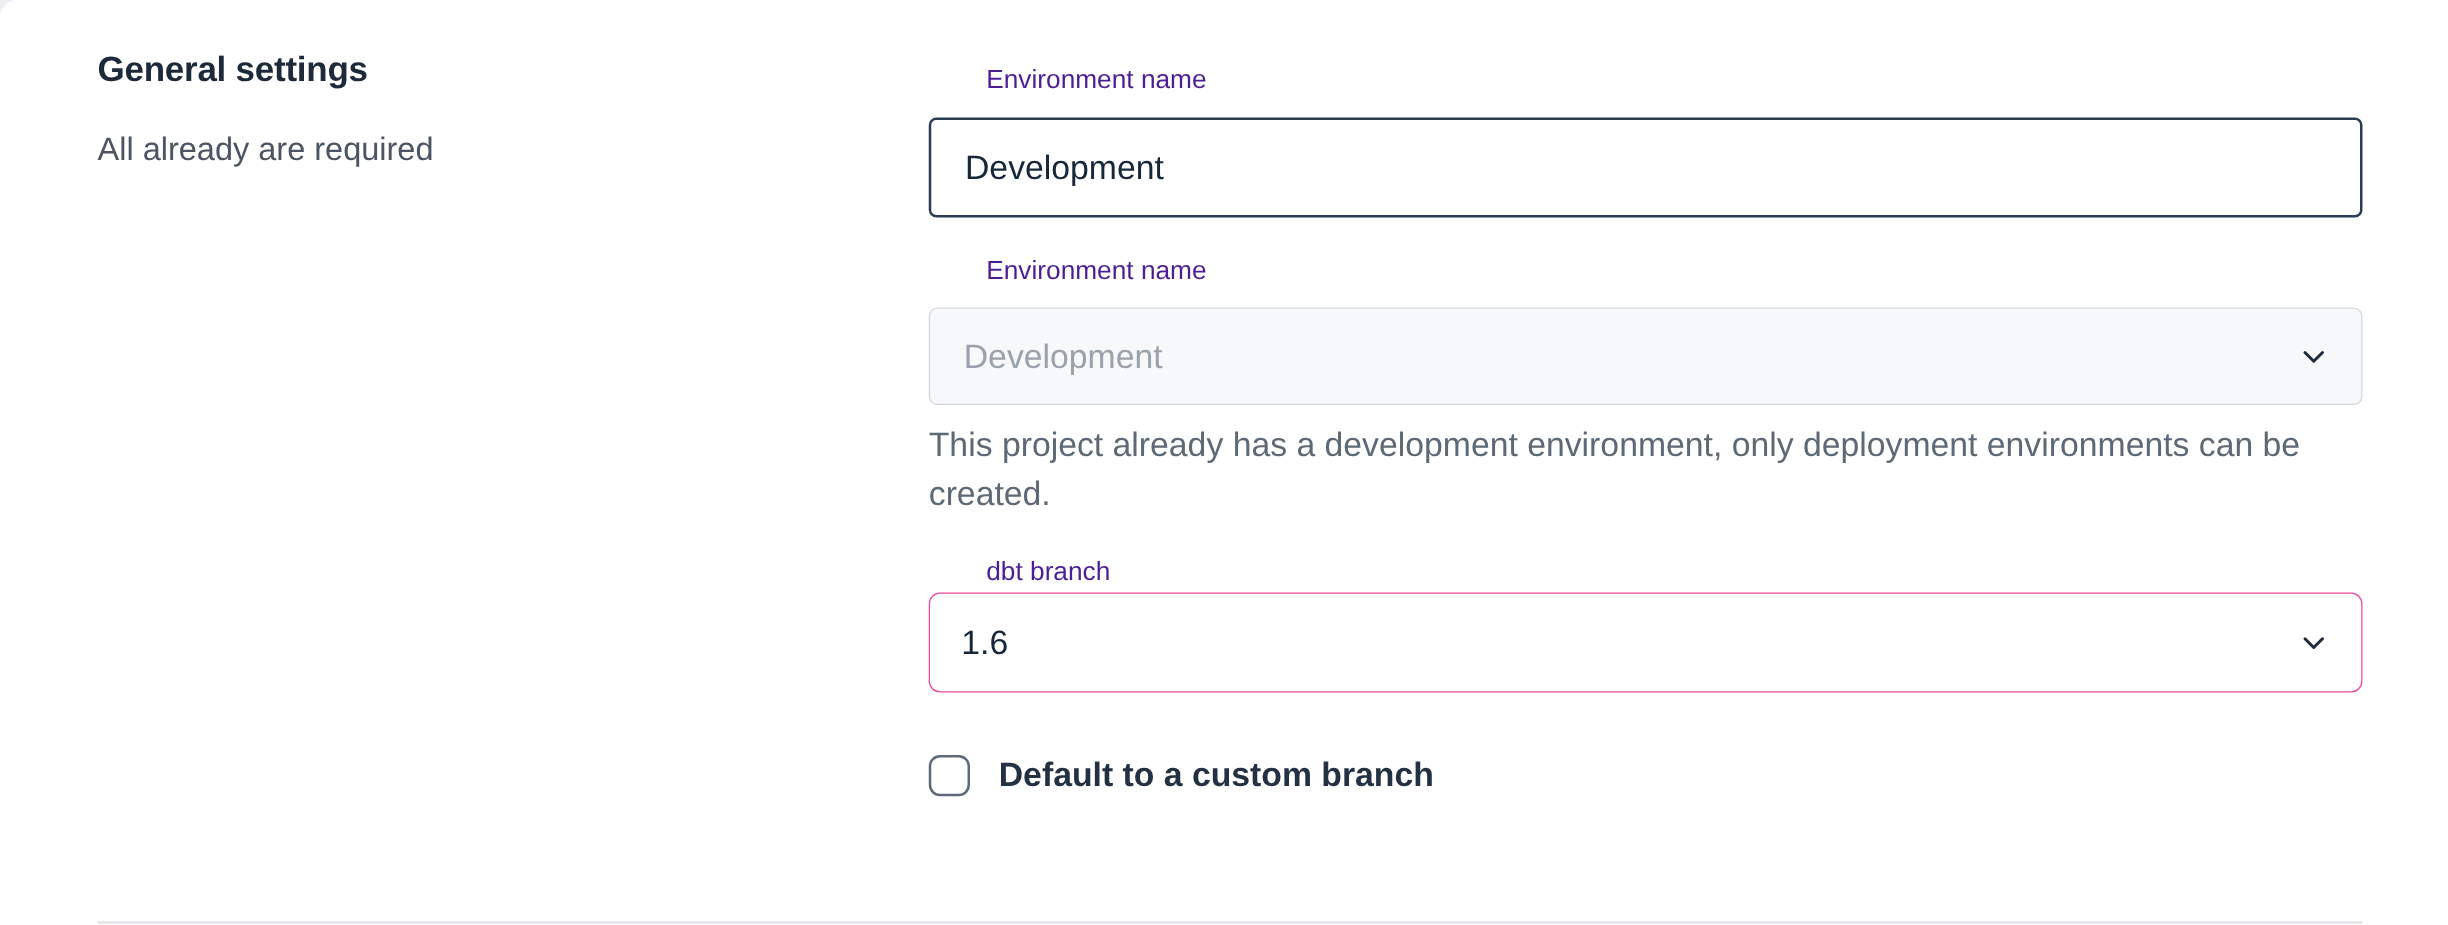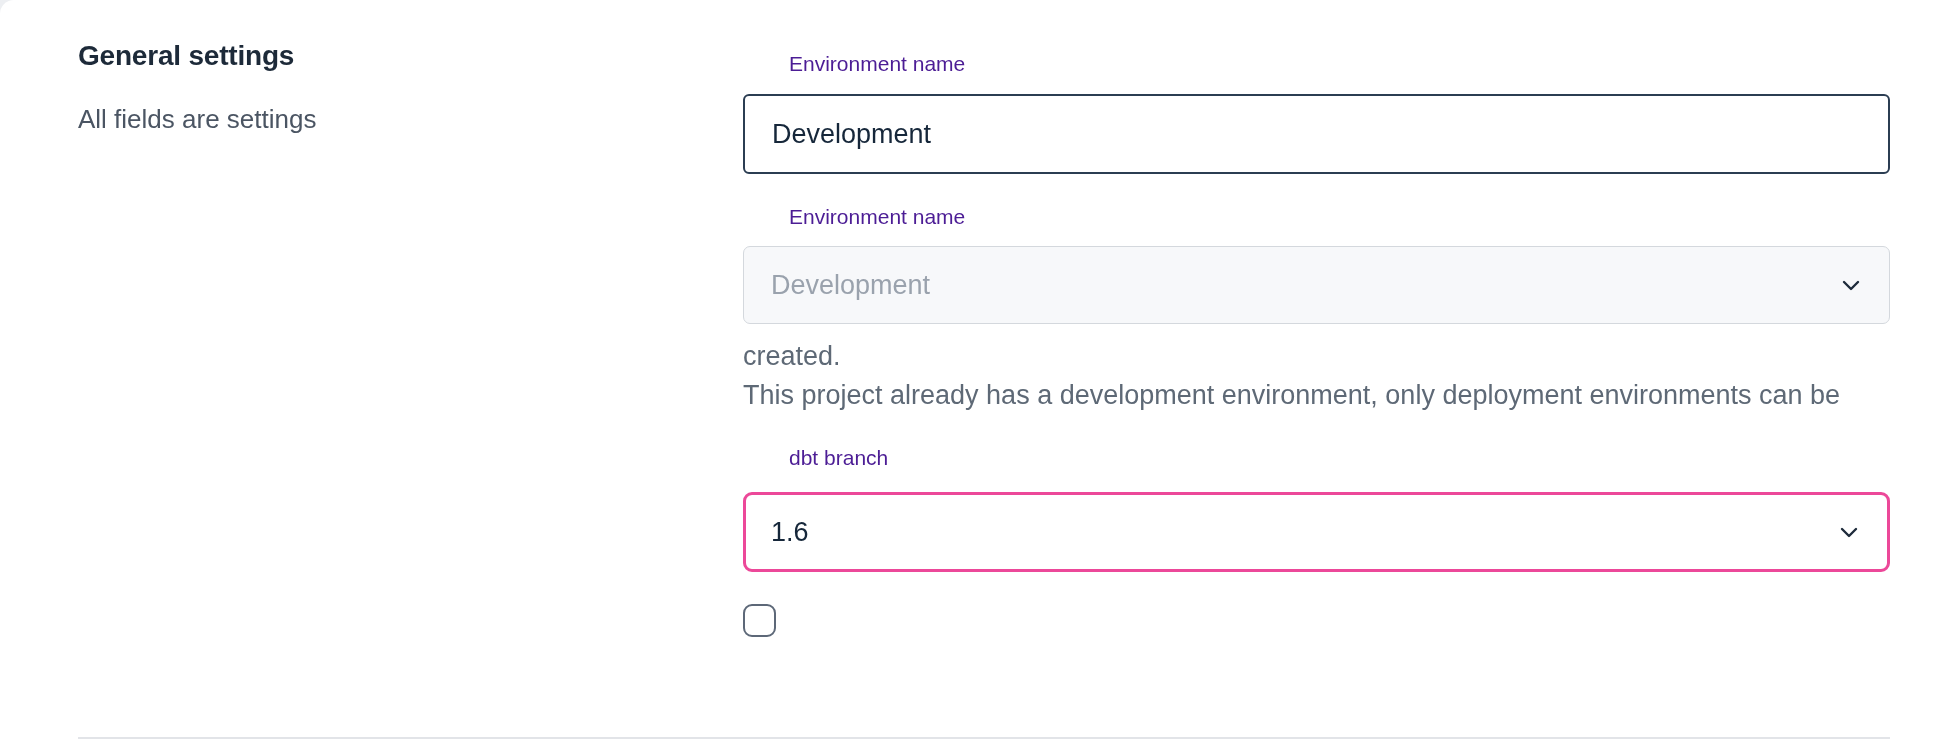--- a/index.html
+++ b/index.html
@@ -27,22 +27,22 @@
 
   .text-input { position: absolute; left: 0; top: 94px; width: 1147px; height: 80px;
     border: 2px solid #2b3d52; border-radius: 6px; background: #ffffff;
     padding: 0 27px; font-size: 27px; color: #16273a;
     font-family: "Liberation Sans", sans-serif; outline: none; display: block; }
 
   .select { position: absolute; left: 0; width: 1147px; display: flex; align-items: center;
     font-size: 27px; cursor: pointer; }
   .select-env-type { top: 246px; height: 78px; background: #f7f8fa;
     border: 1px solid #d4d8dd; border-radius: 7px; color: #9aa2ad; padding: 0 27px; cursor: default; }
-  .select-dbt-version { top: 492px; height: 80px; background: #ffffff;
-    border: 3px solid #ec4899; border-radius: 9px; color: #16273a; padding: 0 25px; }
+  .select-dbt-version { top: 474px; height: 80px; background: #ffffff;
+    border: 1px solid #ec4899; border-radius: 9px; color: #16273a; padding: 0 25px; }
 
   .chevron { position: absolute; right: 24px; top: 50%; transform: translateY(-50%);
     width: 28px; height: 28px; display: flex; align-items: center; justify-content: center; }
 
   .helper-text { position: absolute; left: 0; top: 337px; width: 1147px;
     font-size: 27px; line-height: 39px; color: #5e6976; }
 
   .checkbox-row { position: absolute; left: 0; top: 602px; height: 36px;
     display: flex; align-items: center; cursor: pointer; }
   .checkbox { width: 33px; height: 33px; border: 2px solid #5d6878; border-radius: 9px;
@@ -53,54 +53,55 @@
 </style>
 </head>
 <body>
 
 <div class="page">
 
   <div class="corner-bg"></div>
 
   <div class="left-col">
     <h1 class="page-title">General settings</h1>
-    <p class="page-subtitle">All fields are settings</p>
+    <p class="page-subtitle">All already are required</p>
   </div>
 
   <div class="form-col">
 
     <label class="field-label label-env-name">Environment name</label>
     <input class="text-input" type="text" value="Development" style="">
 
     <label class="field-label label-env-type">Environment name</label>
     <div class="select select-env-type" aria-disabled="true">
       <span>Development</span>
       <span class="chevron">
         <svg width="28" height="28" viewBox="0 0 28 28">
           <polyline points="7,11 14,18 21,11" fill="none" stroke="#1e2b3b" stroke-width="2.4" stroke-linecap="round" stroke-linejoin="round"></polyline>
         </svg>
       </span>
     </div>
 
     <div class="helper-text">
+      <div>This project already has a development environment, only deployment environments can be</div>
       <div>created.</div>
-      <div>This project already has a development environment, only deployment environments can be</div>
     </div>
 
     <label class="field-label label-dbt-version">dbt branch</label>
     <div class="select select-dbt-version">
       <span>1.6</span>
       <span class="chevron">
         <svg width="28" height="28" viewBox="0 0 28 28">
           <polyline points="7,11 14,18 21,11" fill="none" stroke="#1e2b3b" stroke-width="2.4" stroke-linecap="round" stroke-linejoin="round"></polyline>
         </svg>
       </span>
     </div>
 
     <div class="checkbox-row">
       <span class="checkbox" role="checkbox" aria-checked="false"></span>
+      <span class="checkbox-label">Default to a custom branch</span>
     </div>
 
   </div>
 
   <div class="divider"></div>
 
 </div>
 
 </body></html>

